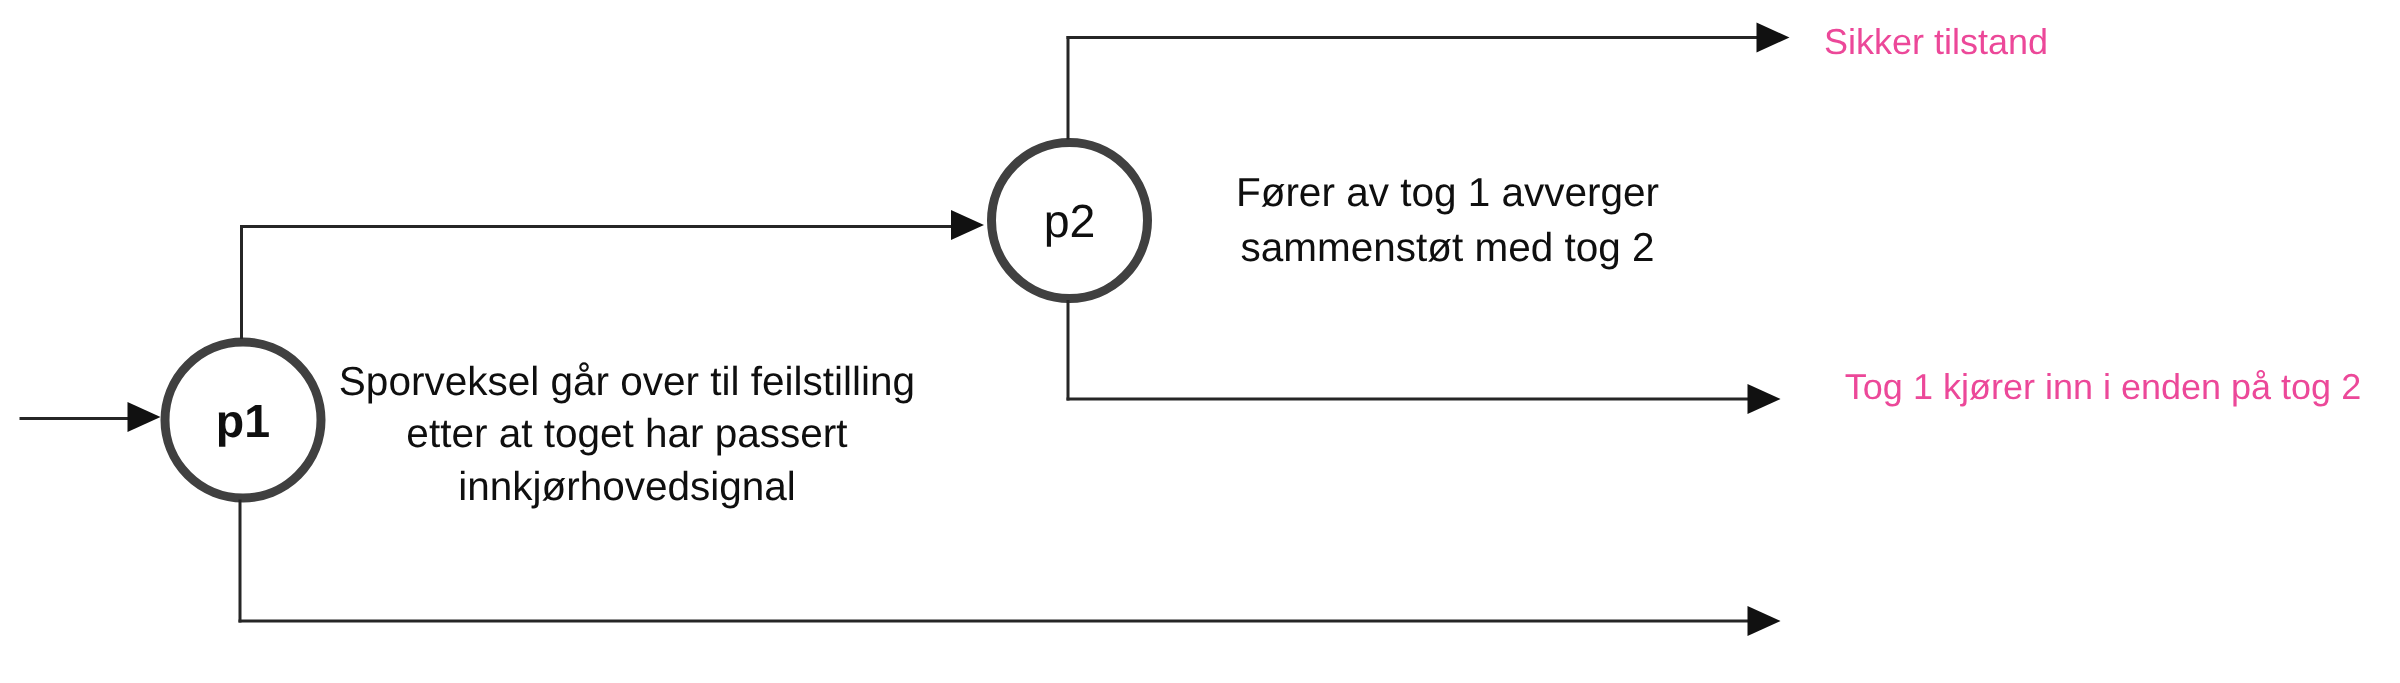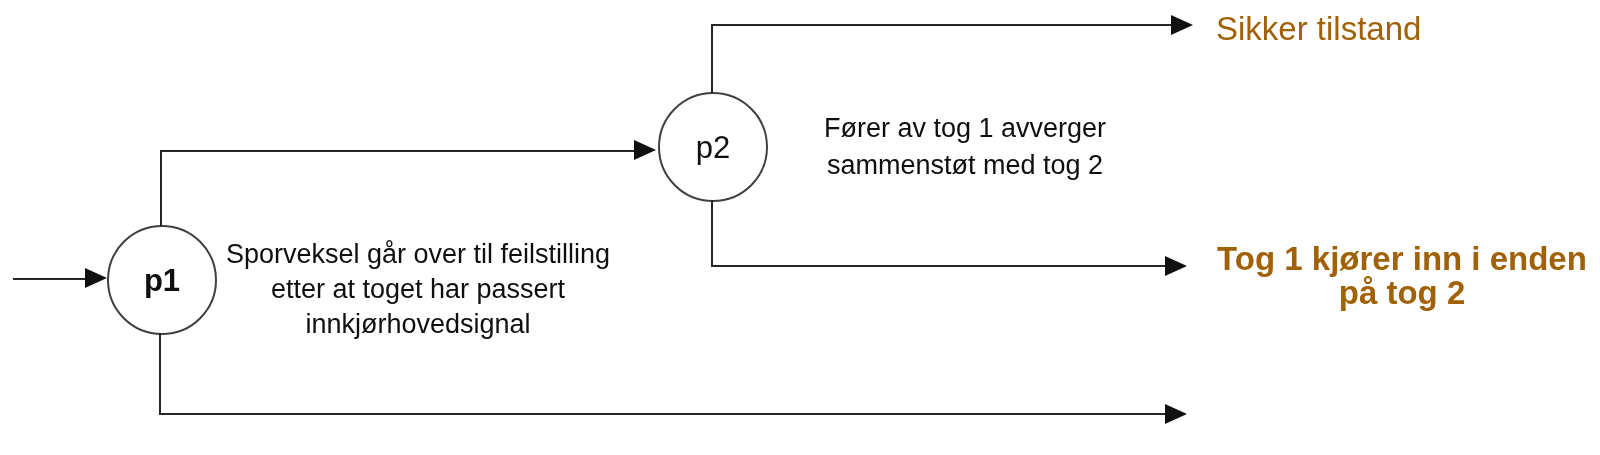--- a/index.html
+++ b/index.html
@@ -27,21 +27,21 @@
     width: 0;
     height: 0;
     border-top: 10px solid transparent;
     border-bottom: 10px solid transparent;
     border-left: 22px solid #111111;
   }
   .node-circle {
     position: absolute;
     width: 110px;
     height: 110px;
-    border: 2px solid #404040;
+    border: 6px solid #404040;
     border-radius: 50%;
     background: #ffffff;
     box-sizing: border-box;
     display: flex;
     align-items: center;
     justify-content: center;
   }
   .node-label {
     font-size: 31px;
     color: #0f0f0f;
@@ -49,23 +49,23 @@
   }
   .desc-text {
     position: absolute;
     font-size: 27px;
     line-height: 35px;
     text-align: center;
     color: #0f0f0f;
   }
   .outcome-text {
     position: absolute;
-    font-size: 33px;
+    font-size: 24px;
     line-height: 34px;
-    color: #a16207;
+    color: #ec4899;
   }
   .outcome-center { text-align: center; }
 </style>
 </head>
 <body>
 
 <div id="canvas">
 
   <div class="h-line" style="left:13px; top:278px; width:75px;"></div>
   <div class="arrow-right" style="left:85px; top:268px;"></div>
@@ -87,19 +87,19 @@
   <div class="desc-text" style="left:785px; top:110px; width:360px; line-height:37px;">Fører av tog 1 avverger sammenstøt med tog 2</div>
 
   <div class="v-line" style="left:711px; top:24px; height:69px;"></div>
   <div class="h-line" style="left:711px; top:24px; width:462px;"></div>
   <div class="arrow-right" style="left:1171px; top:15px;"></div>
   <div class="outcome-text" style="left:1216px; top:12px; width:300px;">Sikker tilstand</div>
 
   <div class="v-line" style="left:711px; top:200px; height:67px;"></div>
   <div class="h-line" style="left:711px; top:265px; width:456px;"></div>
   <div class="arrow-right" style="left:1165px; top:256px;"></div>
-  <div class="outcome-text outcome-center" style="left:1207px; top:242px; width:390px;font-weight:bold;">Tog 1 kjører inn i enden på tog 2</div>
+  <div class="outcome-text outcome-center" style="left:1207px; top:242px; width:390px;">Tog 1 kjører inn i enden på tog 2</div>
 
   <div class="v-line" style="left:159px; top:333px; height:82px;"></div>
   <div class="h-line" style="left:159px; top:413px; width:1008px;"></div>
   <div class="arrow-right" style="left:1165px; top:404px;"></div>
 
 </div>
 
 </body></html>

